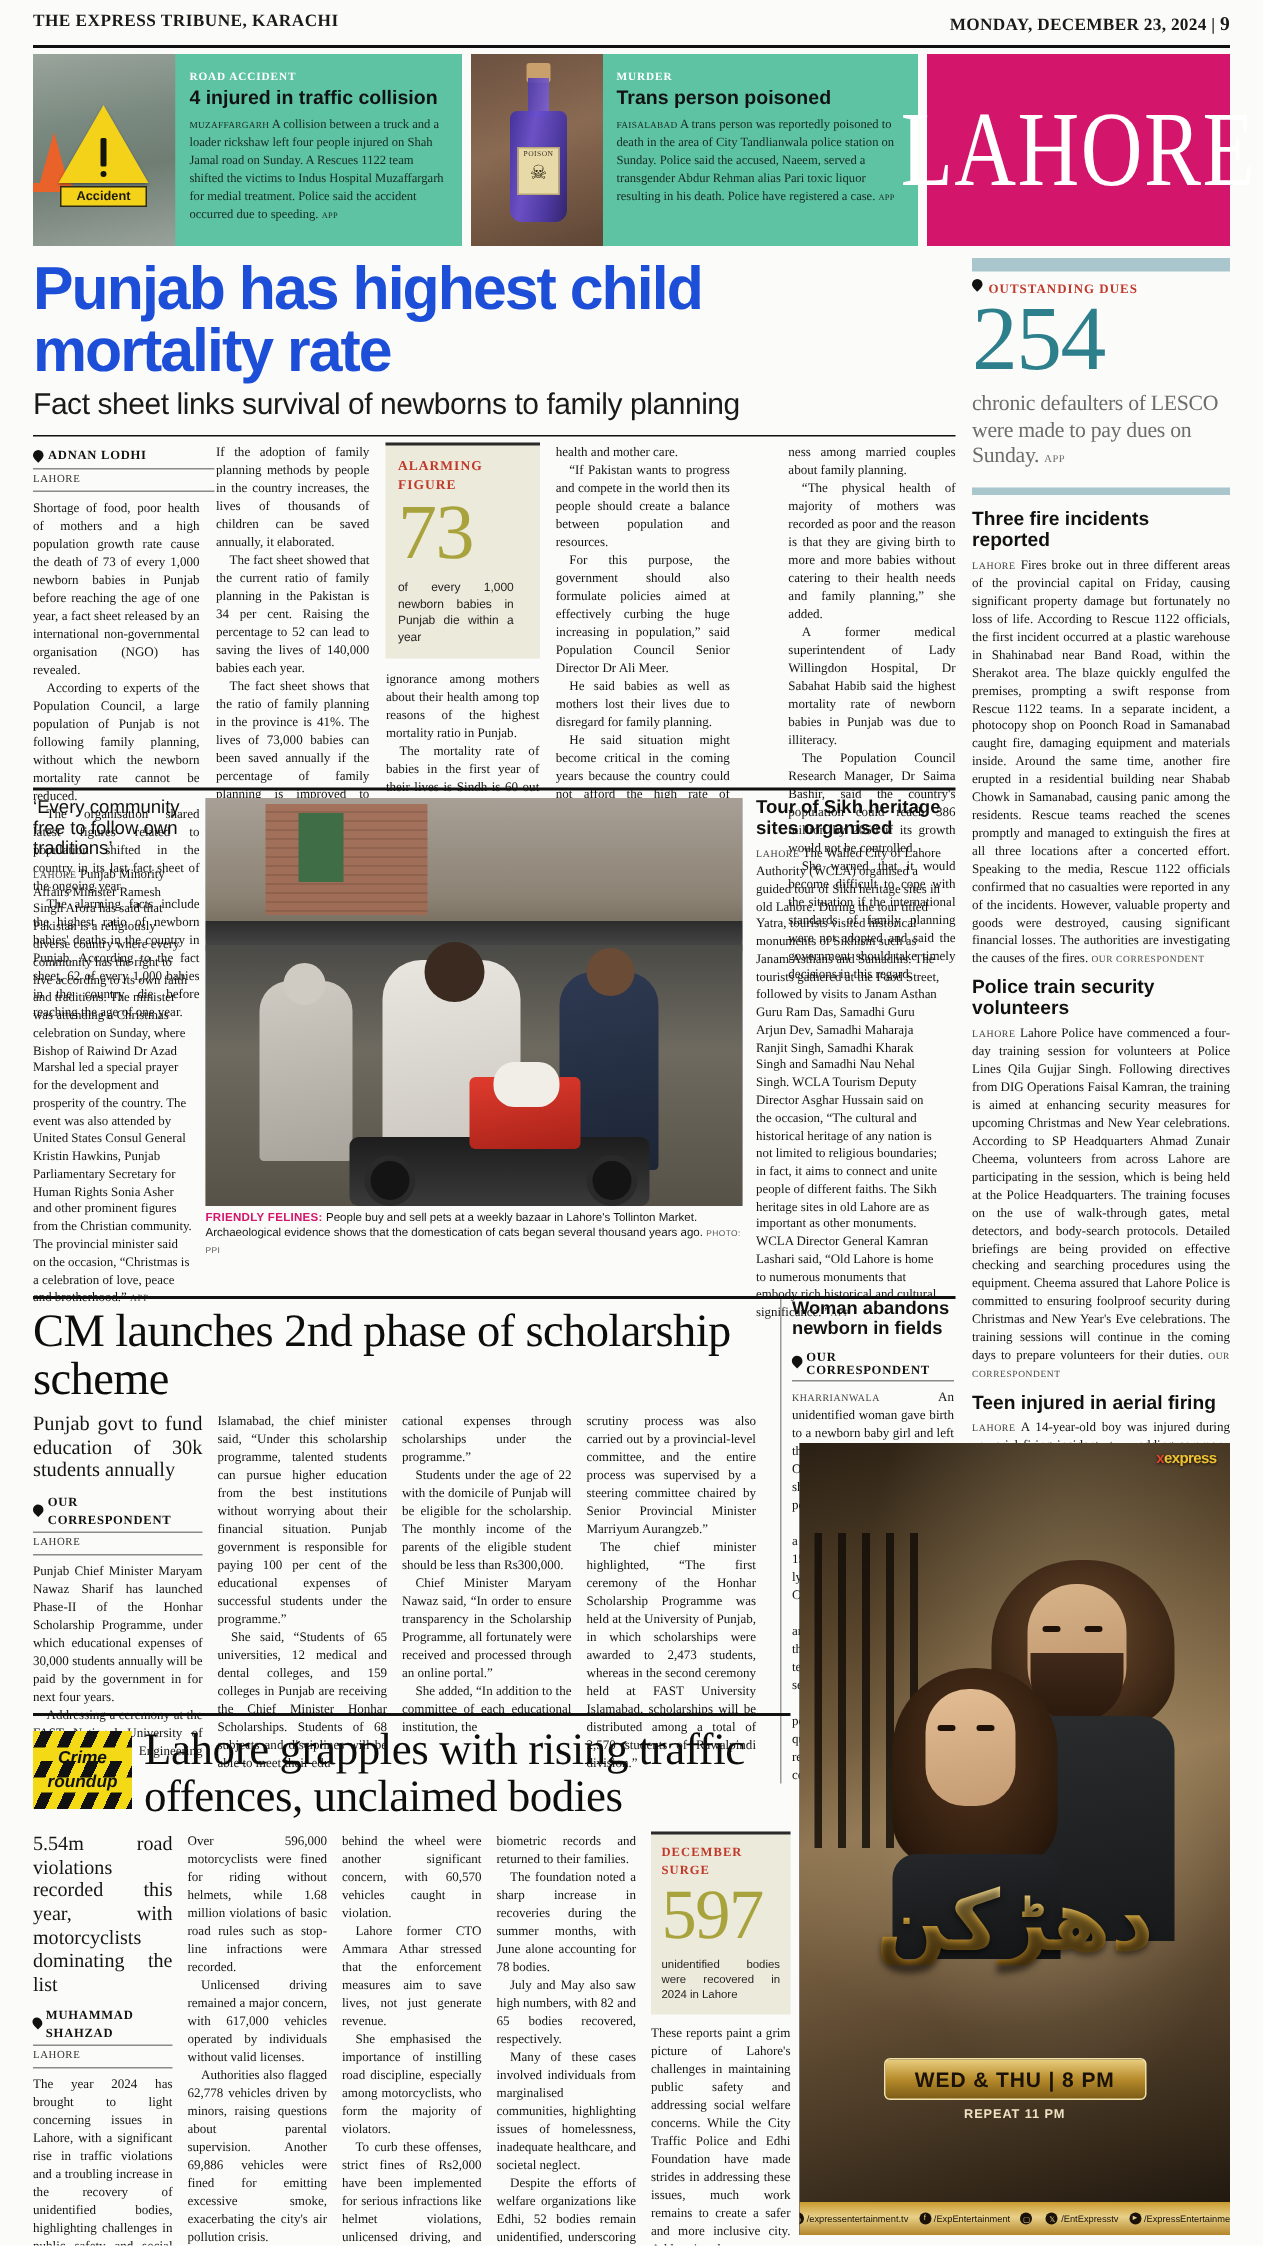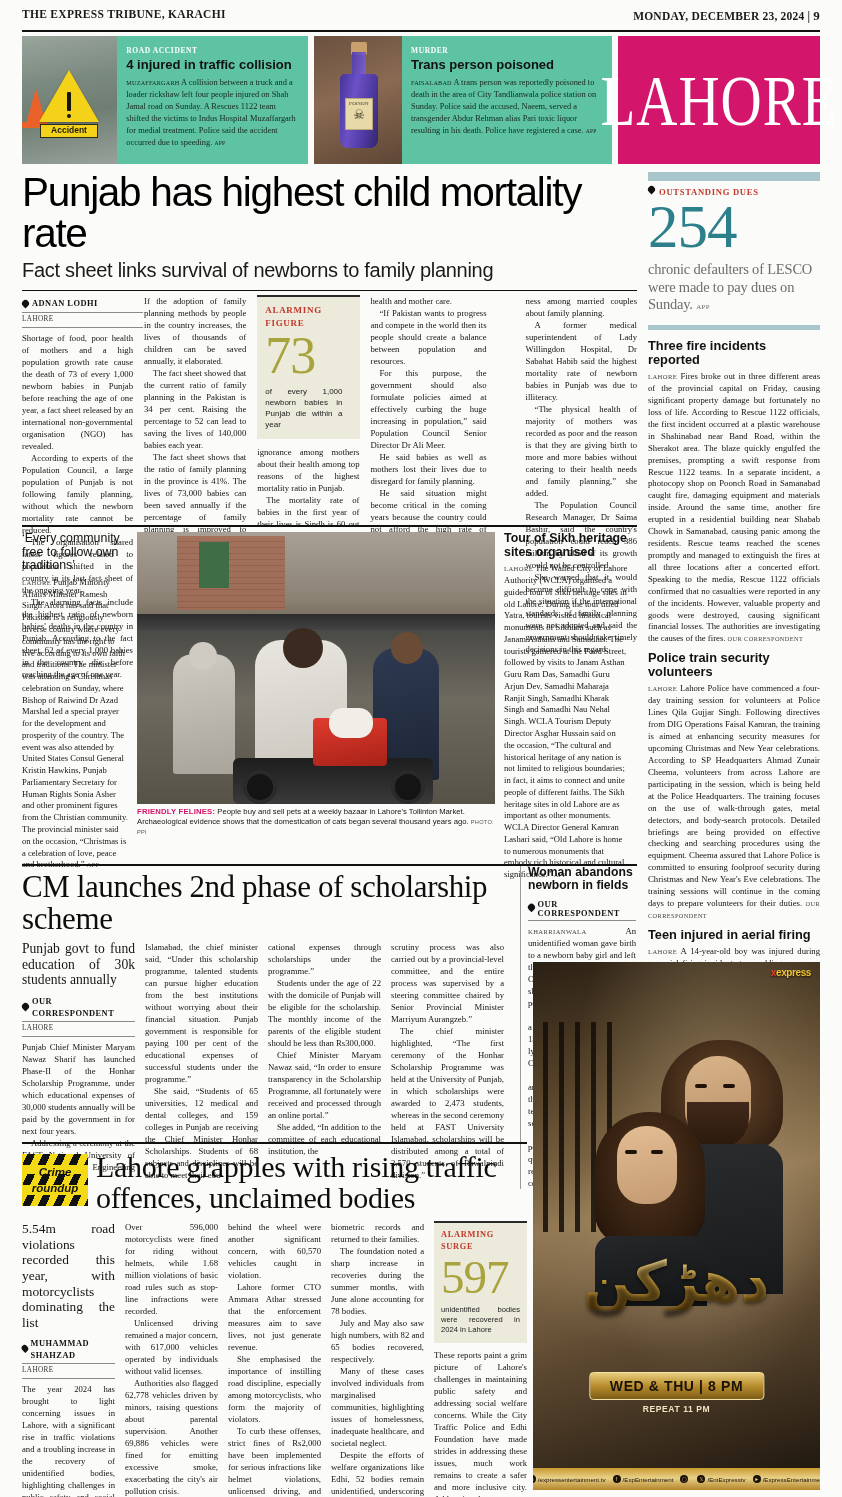--- a/index.html
+++ b/index.html
@@ -132,22 +132,22 @@
     position: absolute; left: 31px; top: 62px; width: 28px; height: 32px;
     background: #e8d9a8; border: 1px solid #b9a778;
   }
   .btl-label .t1 { font-size: 5px; text-align: center; color: #3b3323; margin-top: 2px; letter-spacing: .3px; }
   .btl-skull { font-size: 13px; text-align: center; line-height: 18px; color: #23200f; }
 
   
   .lead-wrap { position: absolute; left: 22px; top: 172px; width: 615px; }
   .lead-head {
     font-family: "Liberation Sans", sans-serif;
-    font-size: 40.5px; font-weight: normal; letter-spacing: -1.3px;
-    color: #000000; line-height: 1; margin-bottom: 6px;
+    font-size: 40.5px; font-weight: bold; letter-spacing: -1.3px;
+    color: #1d4ed8; line-height: 1; margin-bottom: 6px;
   }
   .lead-deck {
     font-family: "Liberation Sans", sans-serif;
     font-size: 20px; font-weight: normal; color: #1a1a1a;
     letter-spacing: -.3px; line-height: 1.12; margin-bottom: 9px;
   }
   .rule-thin { border-top: 1px solid #111; width: 100%; }
 
   .byline-box { width: 121px; }
   .byline {
@@ -536,22 +536,22 @@
         <p>“If Pakistan wants to progress and compete in the world then its people should create a balance between population and resources.</p>
         <p>For this purpose, the government should also formulate policies aimed at effectively curbing the huge increasing in population,” said Population Council Senior Director Dr Ali Meer.</p>
         <p>He said babies as well as mothers lost their lives due to disregard for family planning.</p>
         <p>He said situation might become critical in the coming years because the country could not afford the high rate of population growth.</p>
         <p>The organisation's director Ikramul Haq said, “There is dire need that all the departments concerned and government focus to the issue of child mortality amid increasing population.”</p>
         <p>He stressed the need for aware-</p>
       </div>
 
       <div class="col" style="width:121px;margin-left:28px;">
         <p class="first">ness among married couples about family planning.</p>
+        <p>“The physical health of majority of mothers was recorded as poor and the reason is that they are giving birth to more and more babies without catering to their health needs and family planning,” she added.</p>
         <p>A former medical superintendent of Lady Willingdon Hospital, Dr Sabahat Habib said the highest mortality rate of newborn babies in Punjab was due to illiteracy.</p>
-        <p>“The physical health of majority of mothers was recorded as poor and the reason is that they are giving birth to more and more babies without catering to their health needs and family planning,” she added.</p>
         <p>The Population Council Research Manager, Dr Saima Bashir, said the country's population could reach 386 million by 2050 if its growth would not be controlled.</p>
         <p>She warned that it would become difficult to cope with the situation if the international standards of family planning were not adopted and said the government should take timely decisions in this regard.</p>
       </div>
     </div>
   </div>
 
   <div class="rail">
     <div class="rail-top-bar"></div>
     <div class="rail-duelabel">
       <span class="pin-ico"></span>
@@ -738,21 +738,21 @@
       </div>
       <div class="col" style="width:112px;">
         <p class="first">biometric records and returned to their families.</p>
         <p>The foundation noted a sharp increase in recoveries during the summer months, with June alone accounting for 78 bodies.</p>
         <p>July and May also saw high numbers, with 82 and 65 bodies recovered, respectively.</p>
         <p>Many of these cases involved individuals from marginalised communities, highlighting issues of homelessness, inadequate healthcare, and societal neglect.</p>
         <p>Despite the efforts of welfare organizations like Edhi, 52 bodies remain unidentified, underscoring the need for stronger social support systems and better coordination between authorities and community organizations.</p>
       </div>
       <div class="col" style="width:112px;">
         <div class="figbox2">
-          <div class="lbl">ALARMING SURGE</div>
+          <div class="lbl">DECEMBER SURGE</div>
           <div class="num">597</div>
           <div class="cap">unidentified bodies were recovered in 2024 in Lahore</div>
         </div>
         <p class="first">These reports paint a grim picture of Lahore's challenges in maintaining public safety and addressing social welfare concerns. While the City Traffic Police and Edhi Foundation have made strides in addressing these issues, much work remains to create a safer and more inclusive city. Addressing these concerns will require a collective effort from law enforcement, social welfare organizations, and citizens alike.</p>
       </div>
     </div>
   </div>
 
   <div class="ad">
     <div class="ad-bg"></div>

